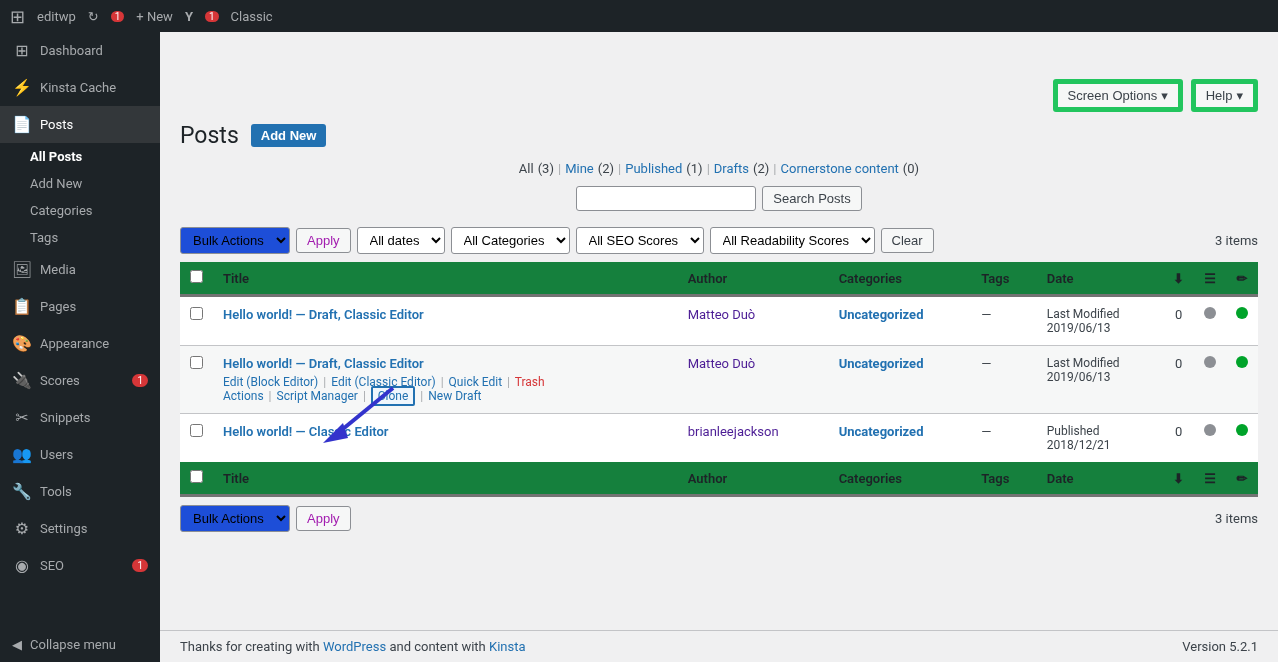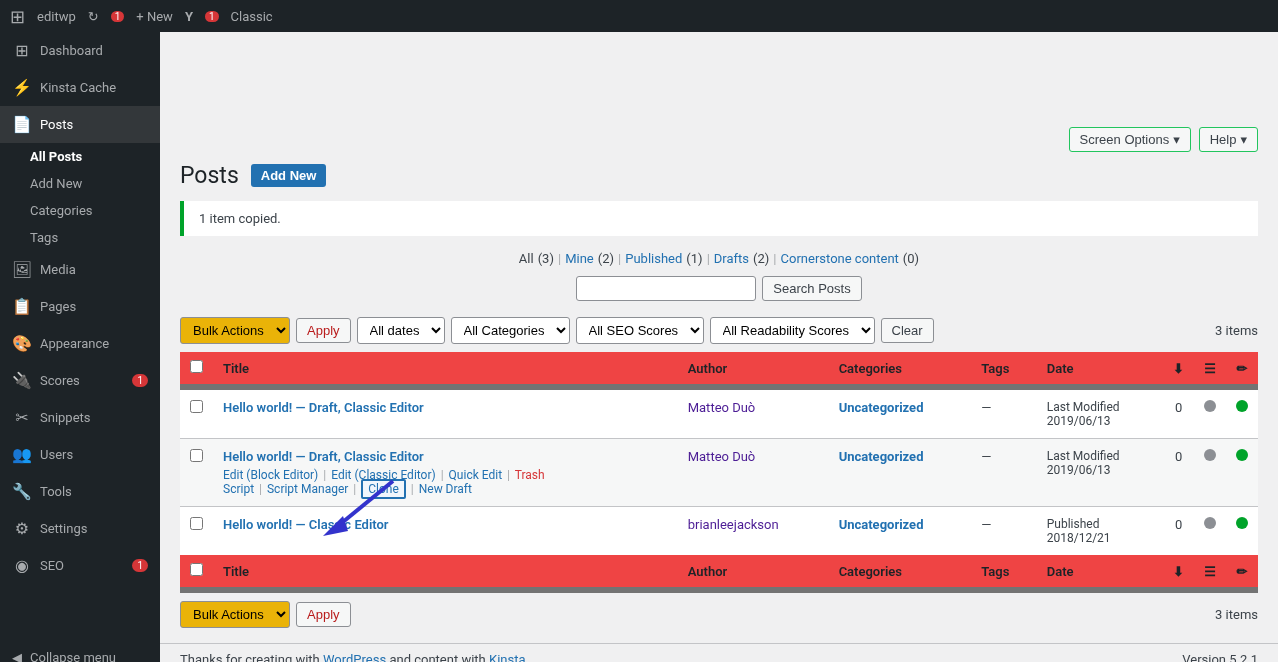--- a/index.html
+++ b/index.html
@@ -19,46 +19,46 @@
     #topbar { position: absolute; top: 0; left: 0; right: 0; height: 32px; background: #1d2327; display: flex; align-items: center; padding: 0 10px; gap: 12px; color: #a7aaad; font-size: 13px; z-index: 10; }
 
     
     #main { flex: 1; display: flex; flex-direction: column; padding-top: 32px; }
     #content { padding: 15px 20px; flex: 1; }
 
     
     .page-header { display: flex; align-items: center; gap: 12px; margin-bottom: 12px; }
     .page-title { font-size: 23px; font-weight: 400; color: #1d2327; }
     .add-new-btn { background: #2271b1; color: #fff; border: none; padding: 4px 10px; border-radius: 3px; cursor: pointer; font-size: 13px; font-weight: 600; }
-    .screen-options-btn, .help-btn { background: #f6f7f7; border: 1px solid #22c55e; color: #3c434a; padding: 4px 10px; border-radius: 3px; cursor: pointer; font-size: 13px; display: flex; align-items: center; gap: 4px; margin-top: 48px; }
+    .screen-options-btn, .help-btn { background: #f6f7f7; border: 5px solid #22c55e; color: #3c434a; padding: 4px 10px; border-radius: 3px; cursor: pointer; font-size: 13px; display: flex; align-items: center; gap: 4px; }
 
     
     .notice { background: #fff; border-left: 4px solid #00a32a; padding: 10px 15px; margin-bottom: 15px; font-size: 13px; }
 
     
     .filter-links { margin-bottom: 10px; font-size: 13px; display: flex; gap: 4px; align-items: center; }
     .filter-link { color: #2271b1; cursor: pointer; text-decoration: none; }
     .filter-link.current { color: #3c434a; }
     .filter-sep { color: #a7aaad; }
 
     
     .search-area { display: flex; gap: 6px; justify-content: flex-end; margin-bottom: 8px; }
     .search-input { border: 1px solid #8c8f94; padding: 4px 8px; border-radius: 3px; font-size: 13px; width: 180px; }
     .search-btn { background: #f6f7f7; border: 1px solid #8c8f94; color: #3c434a; padding: 4px 10px; border-radius: 3px; cursor: pointer; font-size: 13px; }
 
     
     .actions-bar { display: flex; align-items: center; gap: 6px; margin-bottom: 8px; }
-    .bulk-actions-select { border: 1px solid #8c8f94; padding: 4px 8px; border-radius: 3px; font-size: 13px; background: #eab308; cursor: pointer; }
-    .apply-btn { background: #f6f7f7; border: 1px solid #8c8f94; color: #b91c1c; padding: 4px 10px; border-radius: 3px; cursor: pointer; font-size: 13px; }
+    .bulk-actions-select { border: 1px solid #8c8f94; padding: 4px 8px; border-radius: 3px; font-size: 13px; background: #1d4ed8; cursor: pointer; }
+    .apply-btn { background: #f6f7f7; border: 1px solid #8c8f94; color: #a21caf; padding: 4px 10px; border-radius: 3px; cursor: pointer; font-size: 13px; }
     .filter-select { border: 1px solid #8c8f94; padding: 4px 8px; border-radius: 3px; font-size: 13px; background: #fff; cursor: pointer; }
     .filter-btn { background: #f6f7f7; border: 1px solid #8c8f94; color: #3c434a; padding: 4px 10px; border-radius: 3px; cursor: pointer; font-size: 13px; }
 
     
     .posts-table { width: 100%; border-collapse: collapse; background: #fff; }
-    .posts-table th { background: #ef4444; border-bottom: 6px solid #737373; padding: 8px 10px; text-align: left; font-size: 13px; color: #1d2327; font-weight: 600; }
+    .posts-table th { background: #15803d; border-bottom: 3px solid #737373; padding: 8px 10px; text-align: left; font-size: 13px; color: #1d2327; font-weight: 600; }
     .posts-table td { border-bottom: 1px solid #c3c4c7; padding: 10px 10px; vertical-align: top; font-size: 13px; }
     .posts-table tr:last-child td { border-bottom: none; }
     .post-title-link { color: #2271b1; text-decoration: none; font-weight: 600; font-size: 13px; }
     .author-link { color: #4c1d95; text-decoration: none; }
     .cat-link { color: #2271b1; text-decoration: none; font-weight: bold; }
     .dash { color: #3c434a; }
     .date-info { font-size: 12px; }
     .dot-green { display: inline-block; width: 12px; height: 12px; border-radius: 50%; background: #00a32a; }
     .dot-gray { display: inline-block; width: 12px; height: 12px; border-radius: 50%; background: #8c8f94; }
     .row-actions { margin-top: 4px; font-size: 12px; display: none; }
@@ -181,23 +181,20 @@
           <span>Help</span> 
             <span>▾</span>
         </button>
       </div>
 
       <div class="page-header">
         <h1 class="page-title">Posts</h1>
         <button class="add-new-btn">Add New</button>
       </div>
 
-      <div class="notice">
-        <span>1 item copied.</span>
-      </div>
 
       <div style="display:flex;justify-content:space-between;align-items:center;margin-bottom:8px;flex-direction:column;">
         <div class="filter-links">
           <a class="filter-link current">All</a>
           <span>(3)</span>
           <span class="filter-sep">|</span>
           <a class="filter-link">Mine</a>
           <span>(2)</span>
           <span class="filter-sep">|</span>
           <a class="filter-link">Published</a>
@@ -278,21 +275,21 @@
               <a class="post-title-link">Hello world! — Draft, Classic Editor</a>
               <div class="row-actions" style="display:block;">
                 <a>Edit (Block Editor)</a>
                 <span class="row-sep">|</span>
                 <a>Edit (Classic Editor)</a>
                 <span class="row-sep">|</span>
                 <a>Quick Edit</a>
                 <span class="row-sep">|</span>
                 <a class="trash-link">Trash</a>
                 <br>
-                <a>Script</a>
+                <a>Actions</a>
                 <span class="row-sep">|</span>
                 <a>Script Manager</a>
                 <span class="row-sep">|</span>
                 <a class="clone-highlighted">Clone</a>
                 <span class="row-sep">|</span>
                 <a>New Draft</a>
               </div>
               
               <div style="position:relative;height:0;">
                 <div style="position:absolute;top:-20px;left:100px;">

